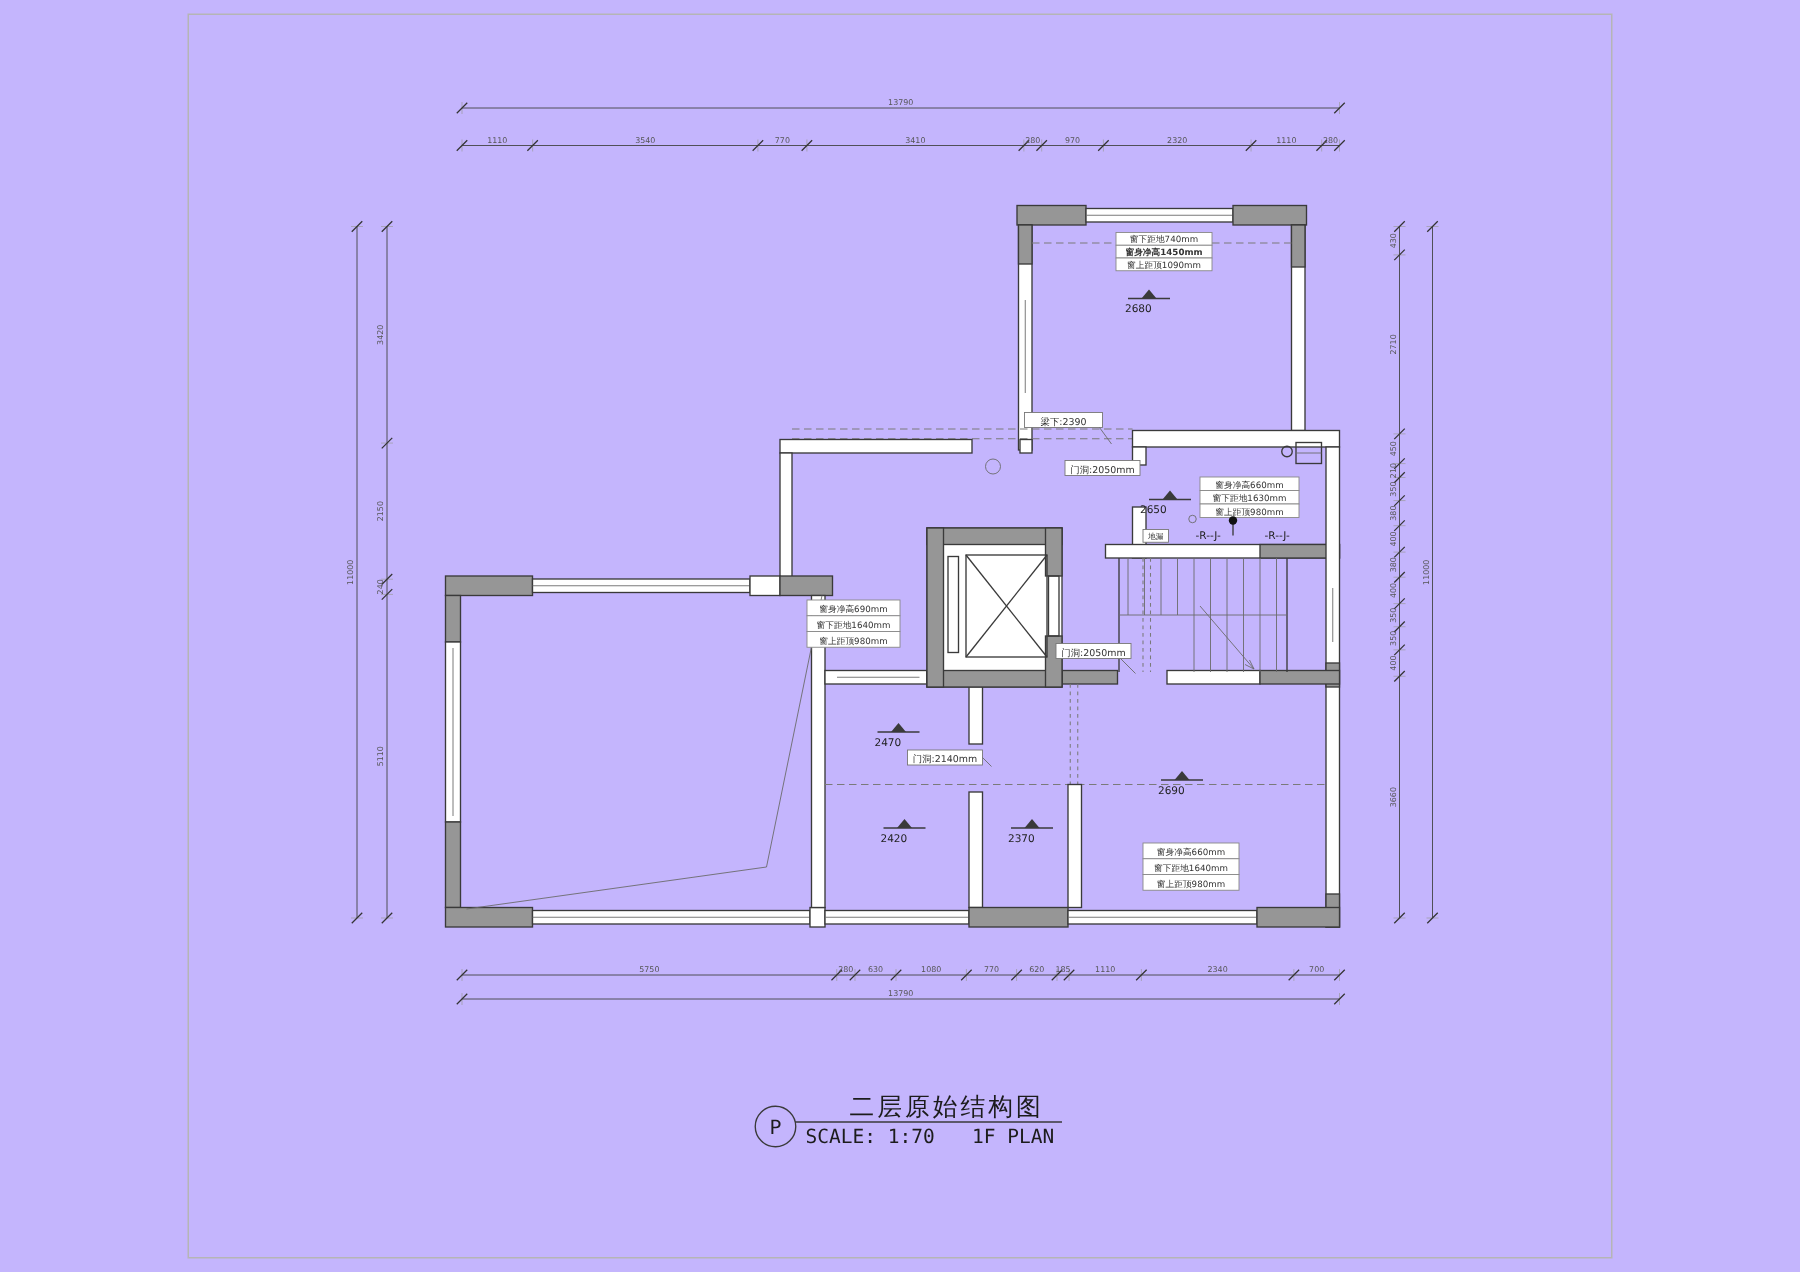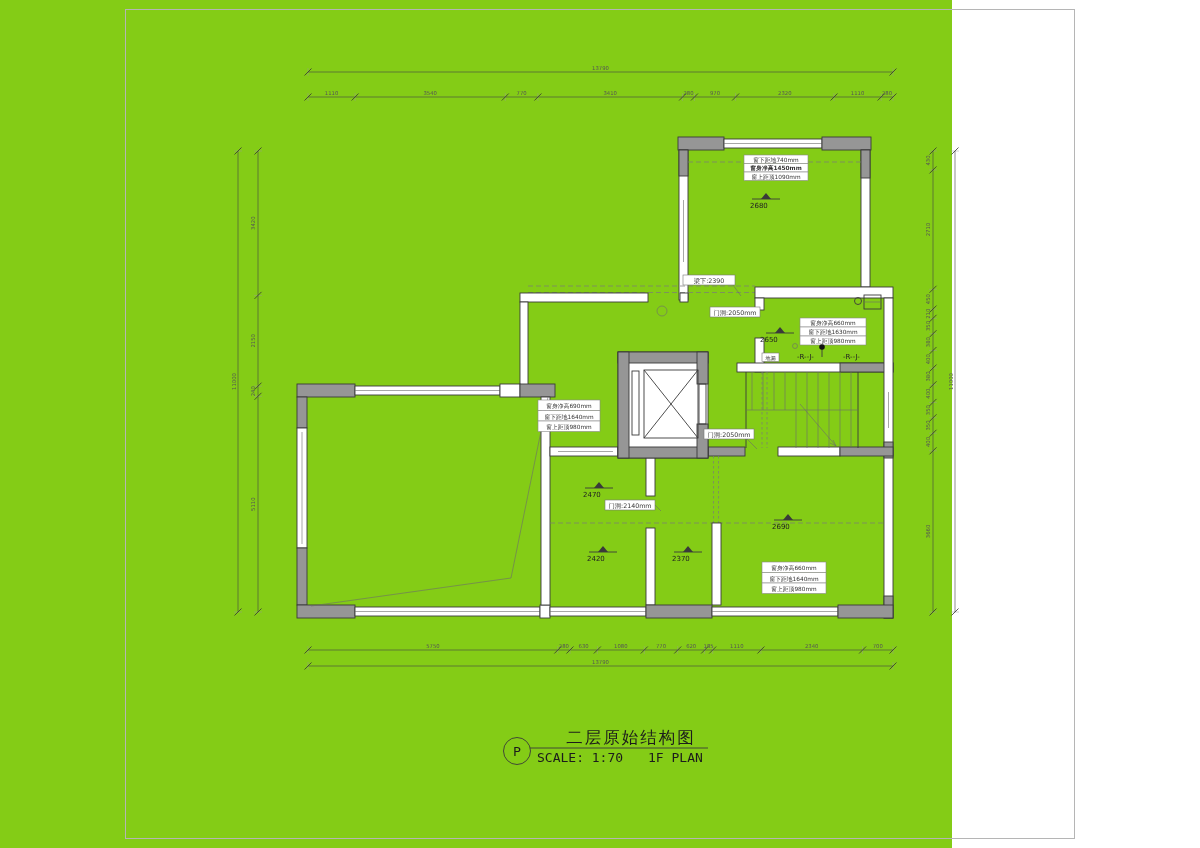--- a/index.html
+++ b/index.html
@@ -1,16 +1,16 @@
 <!DOCTYPE html>
 <html><head>
 <meta charset="utf-8">
 <style>
   html,body{margin:0;padding:0;background:#fff;width:1200px;height:848px;overflow:hidden}
-  .page{position:relative;width:952px;height:848px;background:#84cc16}
+  .page{position:relative;width:1200px;height:848px;background:#c4b5fd}
   svg{display:block}
   svg text{font-family:"DejaVu Sans","Liberation Sans",sans-serif;fill:#333}
   .w{fill:#ffffff;stroke:#3a3a3a;stroke-width:0.9}
   .gy{fill:#969696;stroke:#3a3a3a;stroke-width:0.9}
   .ln{stroke:#3a3a3a;stroke-width:0.9;fill:none}
   .thin{stroke:#6b6b6b;stroke-width:0.6;fill:none}
   .dash{stroke:#7a7a7a;stroke-width:0.7;fill:none;stroke-dasharray:5 3}
   .dash2{stroke:#7a7a7a;stroke-width:0.7;fill:none;stroke-dasharray:2.5 2.5}
   .tri{fill:#3a3a3a;stroke:none}
   .t5{font-size:5.3px;fill:#555}

